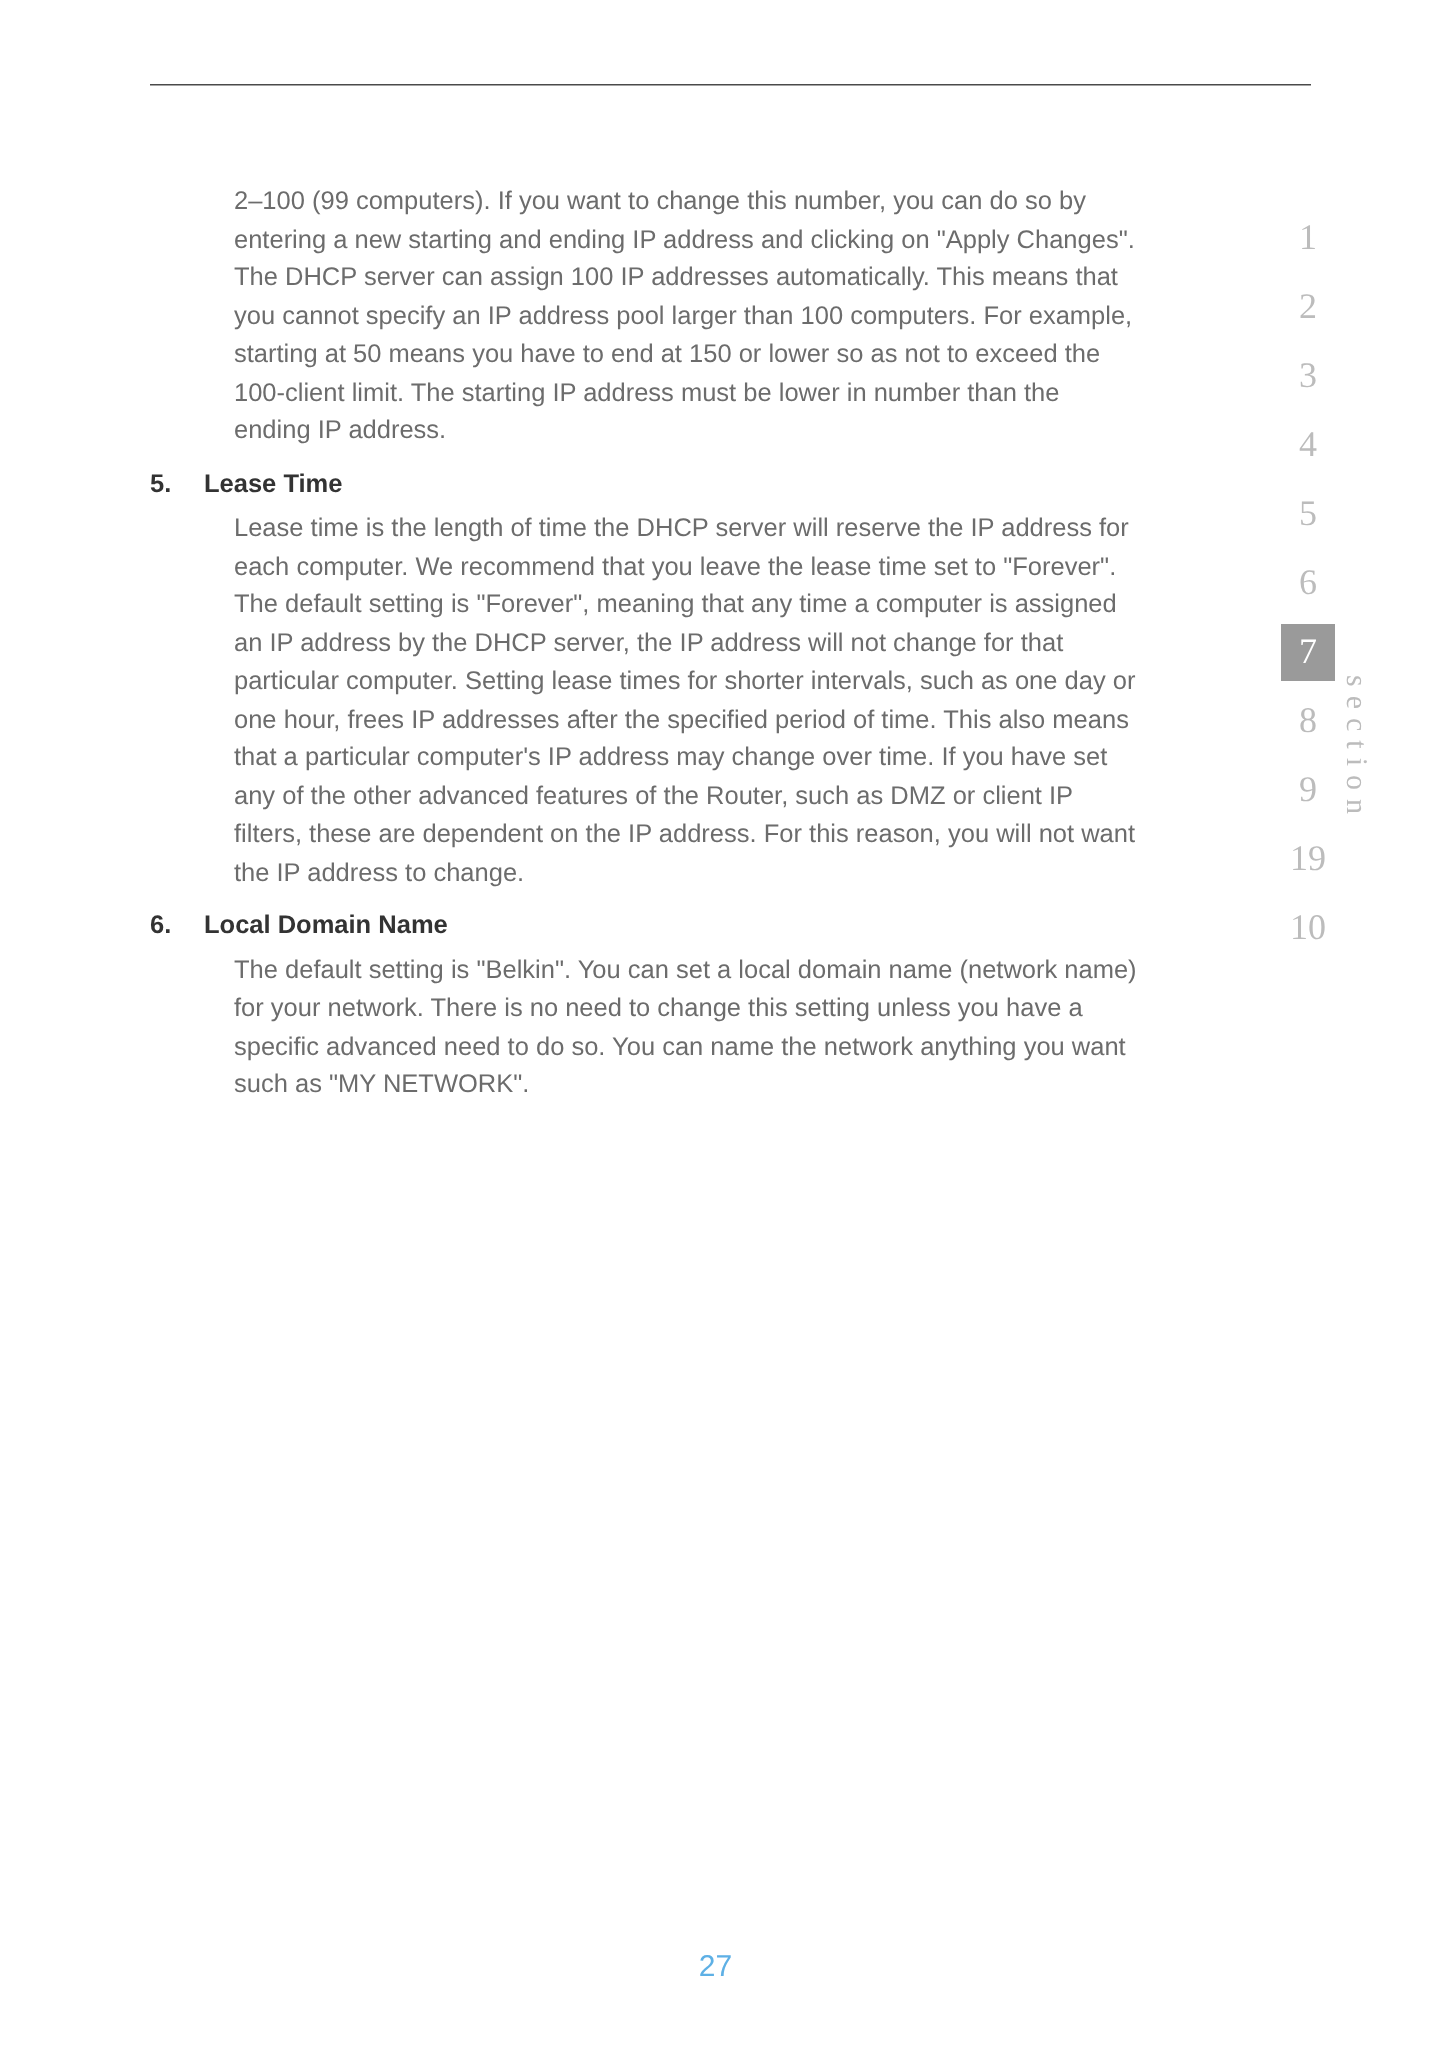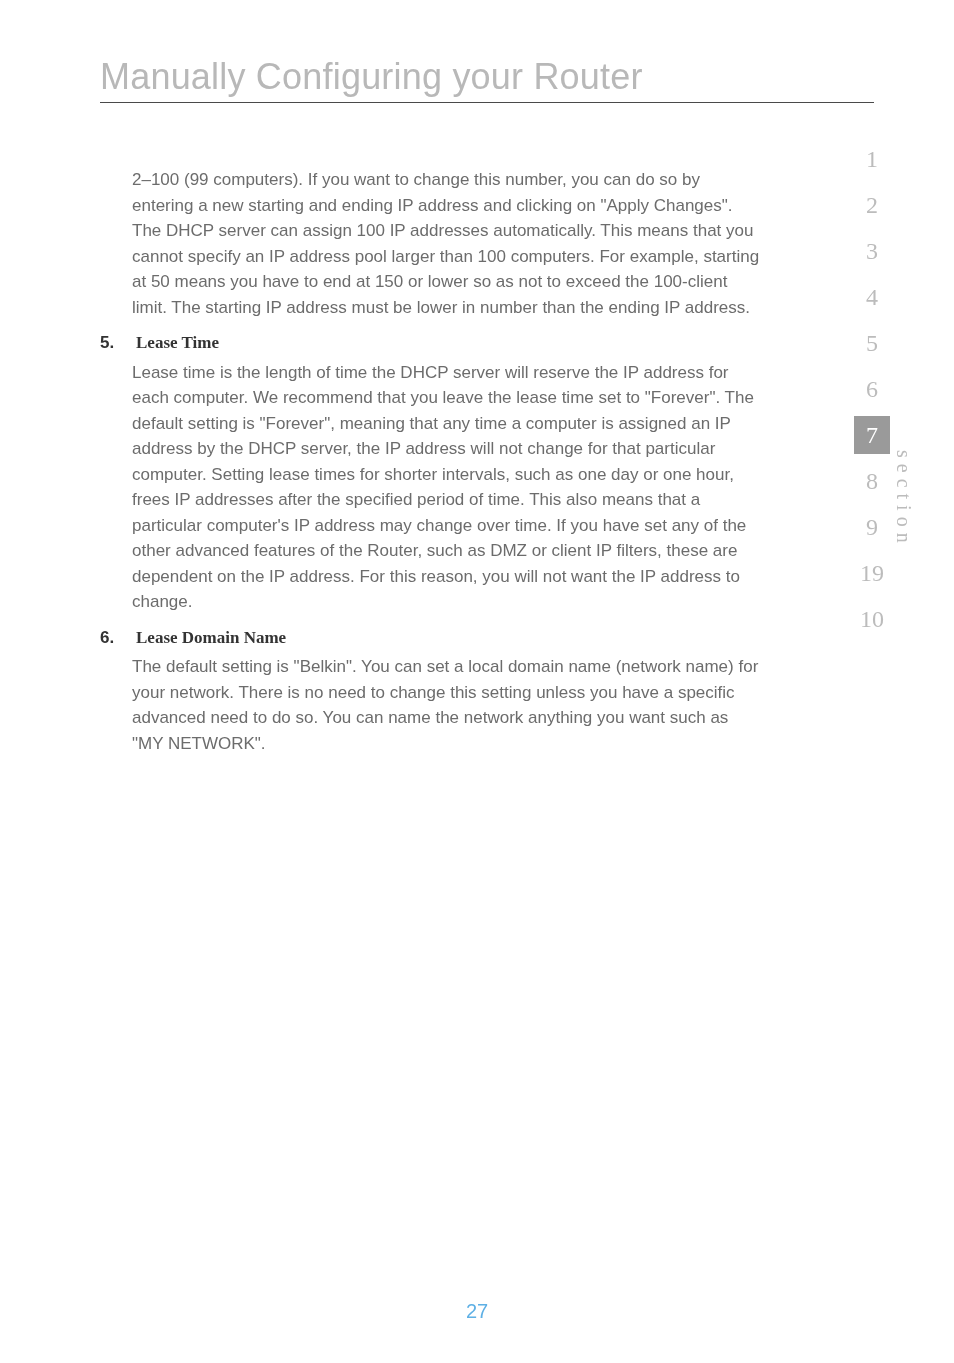--- a/index.html
+++ b/index.html
@@ -4,49 +4,48 @@
 <style>
   * { box-sizing: border-box; margin: 0; padding: 0; }
   html, body { width: 954px; height: 1363px; background: #fff; font-family: Arial, Helvetica, sans-serif; }
   .page { position: relative; width: 954px; height: 1363px; padding: 56px 80px 40px 100px; }
   .chapter-title { font-size: 36px; font-weight: 400; color: #b8b8b8; letter-spacing: 0.2px; margin-bottom: 4px; }
   .hr { border: 0; border-top: 1px solid #4a4a4a; margin-bottom: 64px; }
   .content { width: 660px; color: #6c6c6c; font-size: 17px; line-height: 1.5; }
   .content p { margin-bottom: 0; }
   .heading-row { display: flex; margin-top: 10px; margin-bottom: 4px; }
   .heading-num { width: 36px; flex: 0 0 36px; font-weight: 700; color: #333; font-family: Arial, Helvetica, sans-serif; font-size: 17px; }
-  .heading-txt { font-weight: 700; color: #333; font-family: Liberation Serif, serif; font-size: 17px; }
-  .para { margin-left: 32px; }
+  .heading-txt { font-weight: 700; color: #333; font-family: Liberation Sans, sans-serif; font-size: 17px; }
+  .para { margin-left: 56px; }
   .sidebar { position: absolute; top: 140px; right: 46px; width: 54px; display: flex; }
   .tabs { display: flex; flex-direction: column; gap: 8px; align-items: center; width: 40px; }
   .tab { width: 36px; height: 38px; display: flex; align-items: center; justify-content: center; color: #bcbcbc; font-size: 24px; font-family: Georgia, 'Times New Roman', serif; }
   .tab-wrap { display: flex; flex-direction: column; align-items: center; }
   .tab-active { background: #9a9a9a; color: #fff; }
   .section-label { writing-mode: vertical-rl; color: #bcbcbc; font-family: Georgia, 'Times New Roman', serif; font-size: 20px; letter-spacing: 6px; align-self: center; margin-top: 220px; margin-left: 2px; }
   .page-num { position: absolute; bottom: 40px; left: 0; width: 954px; text-align: center; color: #5eb0e5; font-size: 20px; font-family: Arial, Helvetica, sans-serif; }
 </style>
 </head>
 <body>
 
 <div class="page">
-  <h1 class="chapter-title">Manually Configuring your Router</h1>
   <hr class="hr">
 
   <div class="content">
     <p class="para">2–100 (99 computers). If you want to change this number, you can do so by entering a new starting and ending IP address and clicking on "Apply Changes". The DHCP server can assign 100 IP addresses automatically. This means that you cannot specify an IP address pool larger than 100 computers. For example, starting at 50 means you have to end at 150 or lower so as not to exceed the 100-client limit. The starting IP address must be lower in number than the ending IP address.</p>
 
     <div class="heading-row">
       <span class="heading-num">5.</span>
       <span class="heading-txt">Lease Time</span>
     </div>
     <p class="para">Lease time is the length of time the DHCP server will reserve the IP address for each computer. We recommend that you leave the lease time set to "Forever". The default setting is "Forever", meaning that any time a computer is assigned an IP address by the DHCP server, the IP address will not change for that particular computer. Setting lease times for shorter intervals, such as one day or one hour, frees IP addresses after the specified period of time. This also means that a particular computer's IP address may change over time. If you have set any of the other advanced features of the Router, such as DMZ or client IP filters, these are dependent on the IP address. For this reason, you will not want the IP address to change.</p>
 
     <div class="heading-row">
       <span class="heading-num">6.</span>
-      <span class="heading-txt">Lease Domain Name</span>
+      <span class="heading-txt">Local Domain Name</span>
     </div>
     <p class="para">The default setting is "Belkin". You can set a local domain name (network name) for your network. There is no need to change this setting unless you have a specific advanced need to do so. You can name the network anything you want such as "MY NETWORK".</p>
   </div>
 
   <div class="sidebar">
     <div class="tabs" id="tabs-container">
         <div class="tab-wrap">
           <div class="tab">1</div>
           <div class="underline"></div>
         </div>

